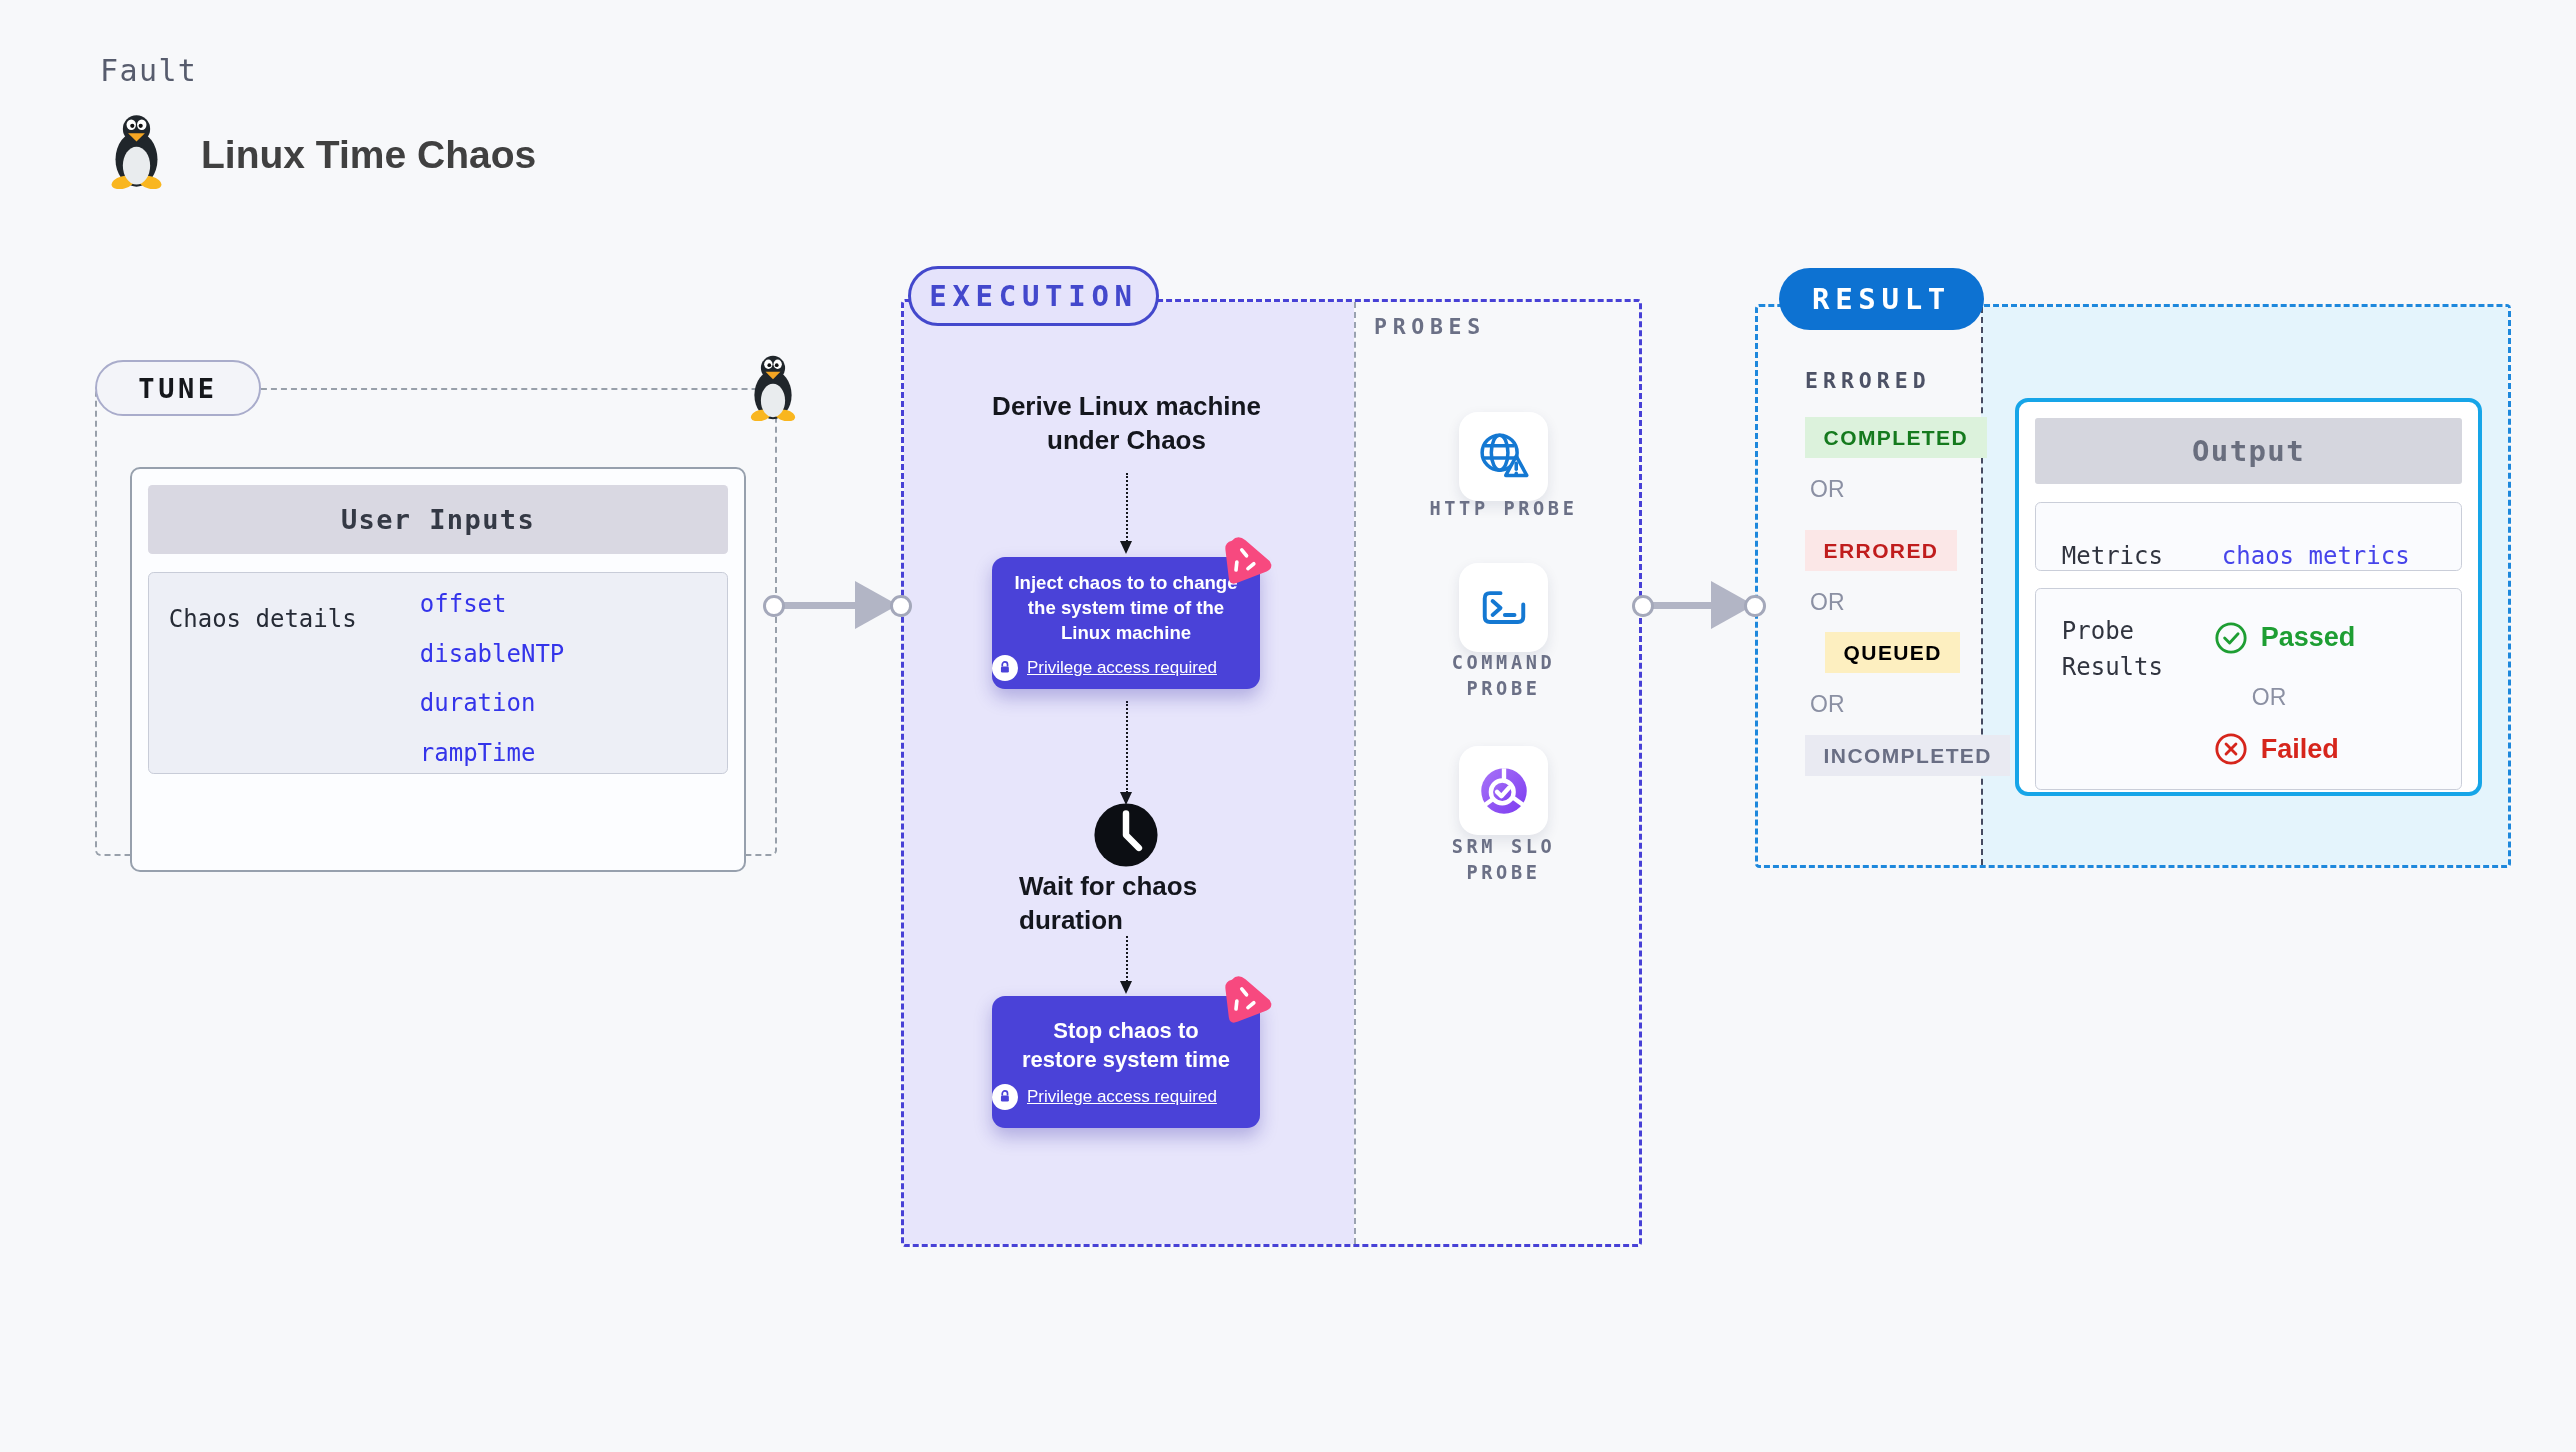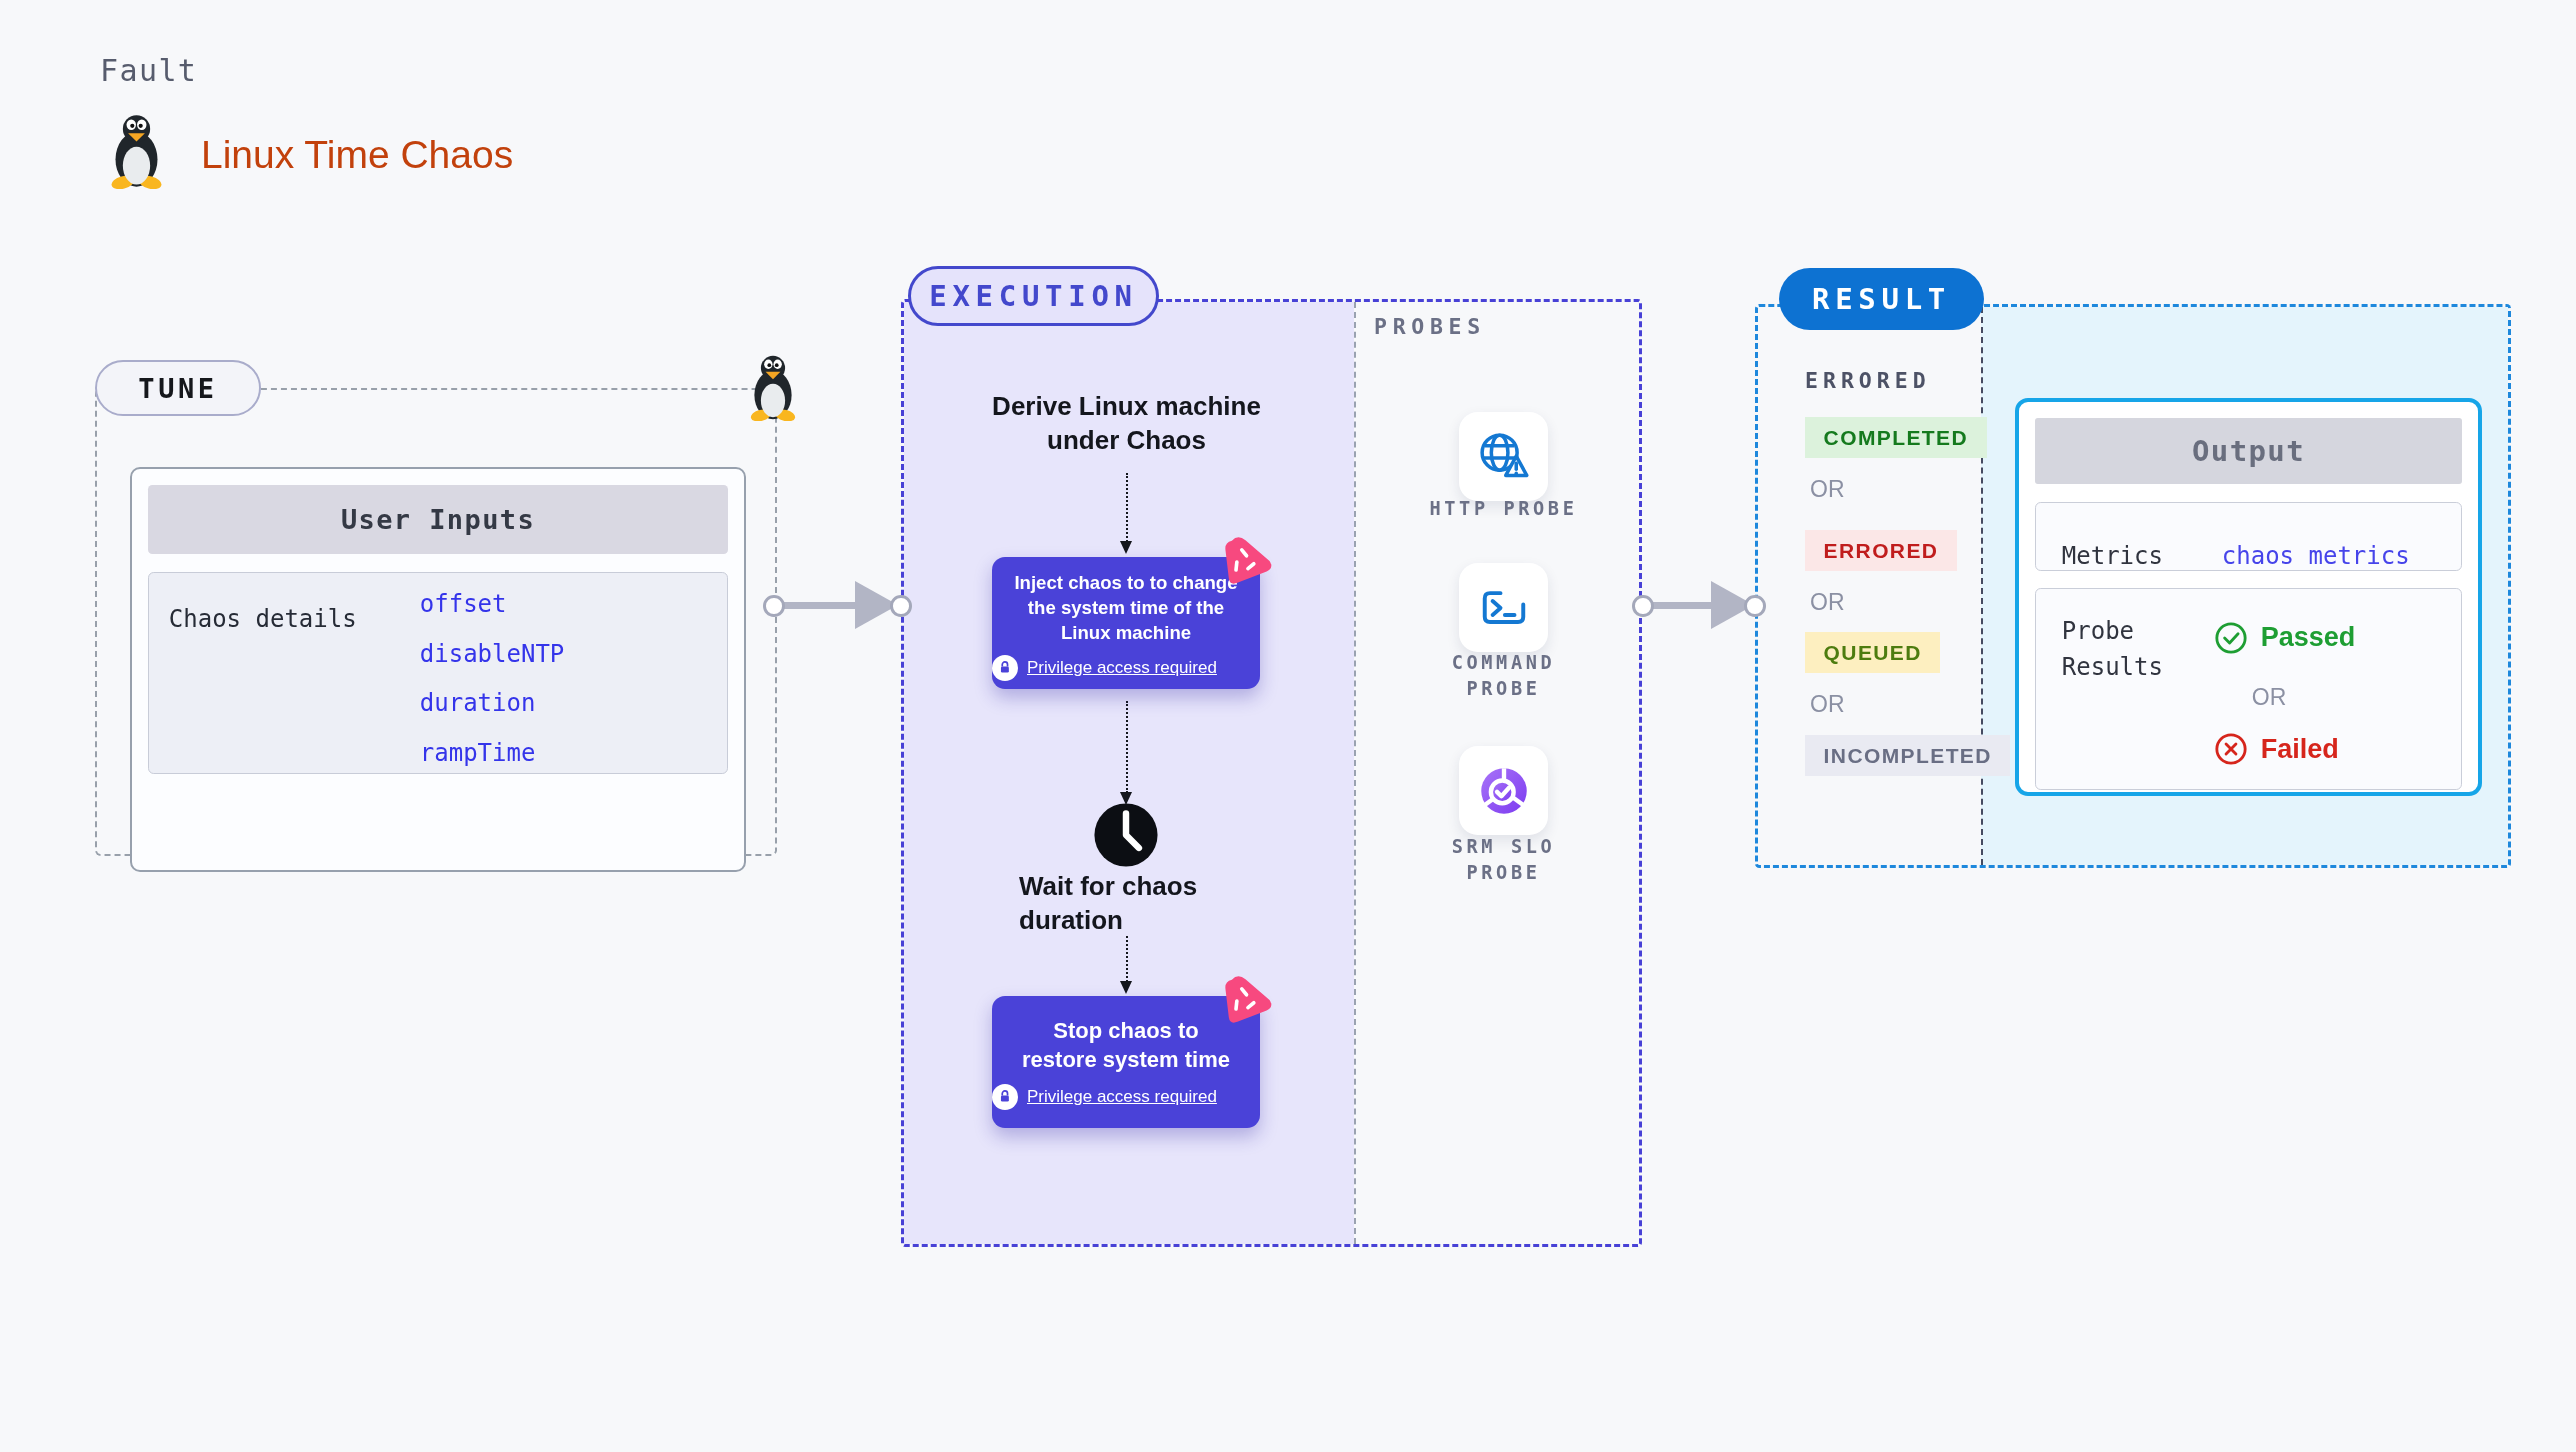--- a/index.html
+++ b/index.html
@@ -3,21 +3,21 @@
 <meta charset="utf-8">
 <style>
   html,body{margin:0;padding:0;background:#f7f8fa;}
   .canvas{position:relative;width:2576px;height:1452px;background:#f7f8fa;
           font-family:"DejaVu Sans Mono",monospace;color:#15171c;overflow:hidden;}
   .abs{position:absolute;}
   .sans{font-family:"Liberation Sans","DejaVu Sans",sans-serif;}
 
   
   .kicker{left:100px;top:53px;font-size:30px;color:#575c6d;letter-spacing:1.4px;}
-  .page-title{left:201px;top:133px;font-weight:normal;font-size:39px;color:#c2410c;}
+  .page-title{left:201px;top:133px;font-weight:bold;font-size:39px;color:#404040;}
   .tux-header{left:105px;top:113px;width:63px;height:76px;}
 
   
   .tune-zone{left:95px;top:388px;width:678px;height:464px;border:2.1px dashed #98a0aa;border-radius:5.7px;}
   .pill{display:flex;align-items:center;justify-content:center;font-weight:bold;box-sizing:border-box;}
   .tune-pill{left:95px;top:360px;width:166px;height:56px;background:#f3f4f9;border:2.1px solid #a9accb;
              border-radius:31.5px;font-size:27px;letter-spacing:3.6px;color:#15171c;z-index:3;}
   .tux-corner{left:745px;top:354px;width:56px;height:67px;z-index:3;}
 
   .user-card{left:130px;top:467px;width:616px;height:405px;background:#fcfdff;border:2.1px solid #97a0ad;
@@ -290,21 +290,21 @@
   <div class="abs result-zone">
     <div class="result-cyan"></div>
   </div>
   <div class="abs pill result-pill">RESULT</div>
 
   <div class="abs status-label">ERRORED</div>
   <div class="badge b1" style="background: rgb(220, 242, 220); color: rgb(21, 122, 30);">COMPLETED</div>
   <div class="or or1">OR</div>
   <div class="badge b2" style="background: rgb(251, 231, 231); color: rgb(192, 29, 29);">ERRORED</div>
   <div class="or or2">OR</div>
-  <div class="badge b3" style="background: rgb(253, 239, 192); color: #4d7c0f;">QUEUED</div>
+  <div class="badge b3" style="background: rgb(253, 239, 192); color: #000000; margin-left: 20px;">QUEUED</div>
   <div class="or or3">OR</div>
   <div class="badge b4" style="background: rgb(233, 234, 242); color: rgb(105, 110, 132);">INCOMPLETED</div>
 
   <div class="abs output-card">
     <div class="out-header">Output</div>
     <div class="metrics-row">
       <span class="metrics-label">Metrics</span>
       <span class="metrics-value">chaos metrics</span>
     </div>
     <div class="probe-row">

